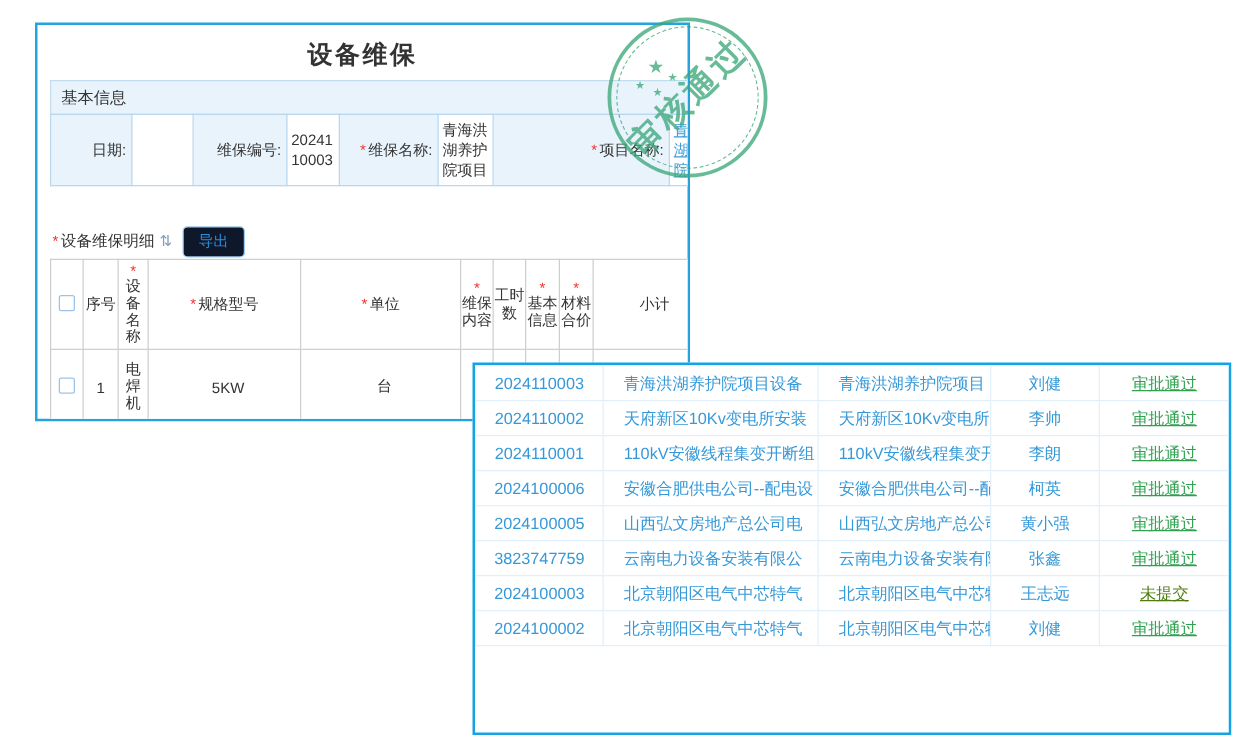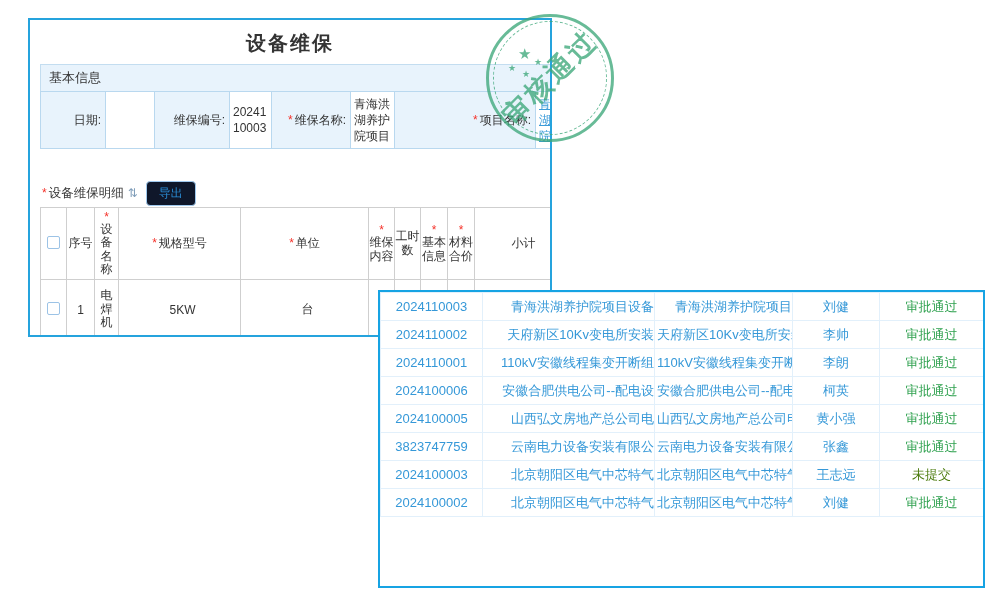--- a/index.html
+++ b/index.html
@@ -99,22 +99,22 @@
   }
   .q-table { width: 603px; border-collapse: collapse; table-layout: fixed; }
   .q-table th {
     background: #cde7f8; height: 30px; font-size: 13px; font-weight: normal;
     color: #444; border: 1px solid #e2f0fb; text-align: center;
   }
   .q-table td {
     height: 28px; font-size: 13px; border: 1px solid #e2f0fb;
     color: #3598d8; text-align: center; overflow: hidden; white-space: nowrap; cursor: pointer;
   }
-  .q-table td.txt { text-align: right; padding-left: 2px; }
-  .q-table td.status { cursor: default; }
+  .q-table td.txt { text-align: left; padding-left: 16px; }
+  .q-table td.status { cursor: default; text-decoration: underline; }
   .q-table td.status[data-status="approved"] { color: #2fa14f; }
   .q-table td.status[data-status="not-submitted"] { color: #4d7c0f; }
 </style>
 </head>
 <body>
 
 <div class="back-panel">
 
   <div class="form-title">设备维保</div>
 

